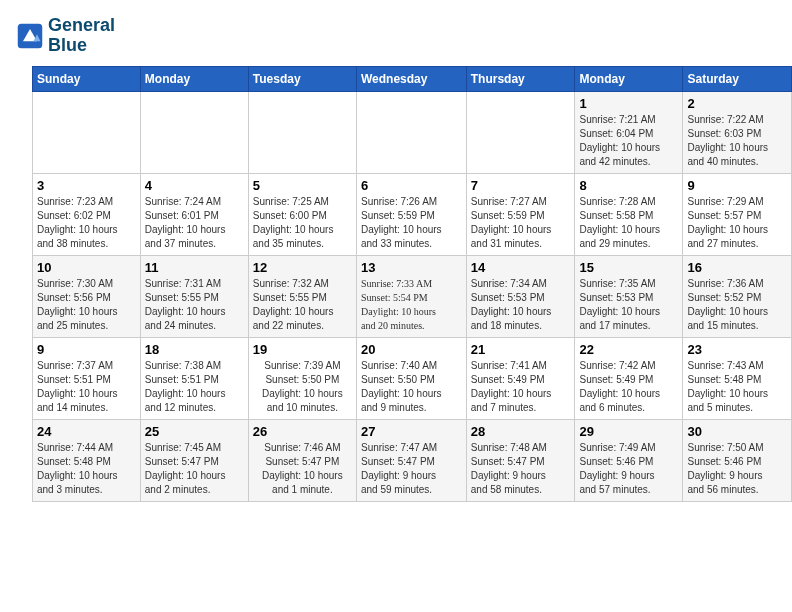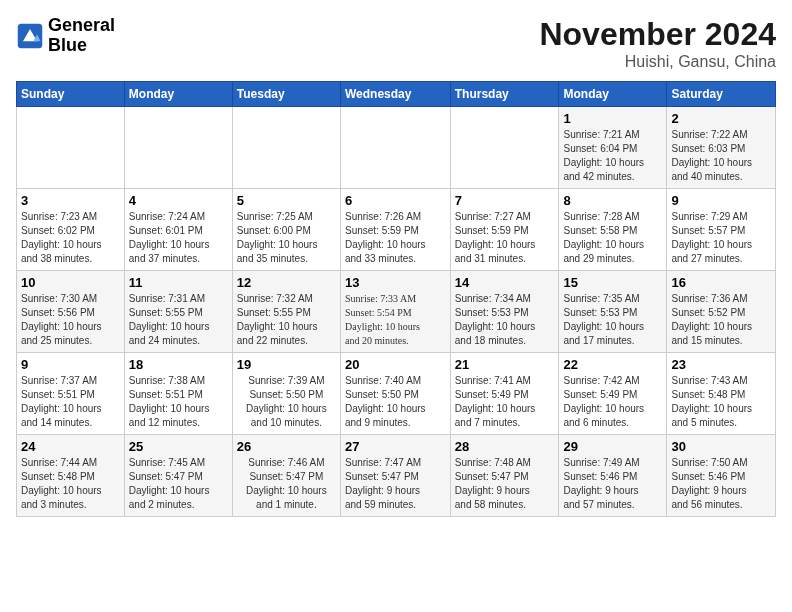--- a/index.html
+++ b/index.html
@@ -20,40 +20,41 @@
       display: flex;
       align-items: center;
       gap: 4px;
     }
     .logo-text {
       font-size: 18px;
       font-weight: bold;
       color: #1a1a1a;
       line-height: 1.1;
     }
-    .logo-text span { color: #000000; }
+    .logo-text span { color: #0c4a6e; }
     .logo-icon {
       width: 28px;
       height: 28px;
     }
     .title-block { text-align: right; }
     .title-block h1 {
       font-size: 32px;
       font-weight: bold;
       color: #1a1a1a;
     }
     .title-block h2 {
       font-size: 16px;
       font-weight: normal;
       color: #555;
     }
     table {
       width: 100%;
       border-collapse: collapse;
       font-size: 11px;
+      margin-left: 16px;
     }
     thead tr th {
       background: #2563c0;
       color: #fff;
       padding: 5px 4px;
       text-align: left;
       font-size: 12px;
       font-weight: bold;
       border: 1px solid #1a4a9e;
     }
@@ -89,24 +90,20 @@
     <svg class="logo-icon" viewBox="0 0 32 32">
       <rect x="2" y="2" width="28" height="28" rx="4" fill="#2563c0"></rect>
       <polygon points="8,22 16,8 24,22" fill="white"></polygon>
       <polygon points="20,22 24,14 28,22" fill="#7eb3f0"></polygon>
     </svg>
     <div class="logo-text">
       <div><span>General</span></div>
       <div><span>Blue</span></div>
     </div>
   </div>
-  <div class="title-block">
-    <h1>November 2024</h1>
-    <h2>Huishi, Gansu, China</h2>
-  </div>
 </div>
 
 <table>
   <thead>
     <tr>
     <th>Sunday</th>
         <th>Monday</th>
         <th>Tuesday</th>
         <th>Wednesday</th>
         <th>Thursday</th>

